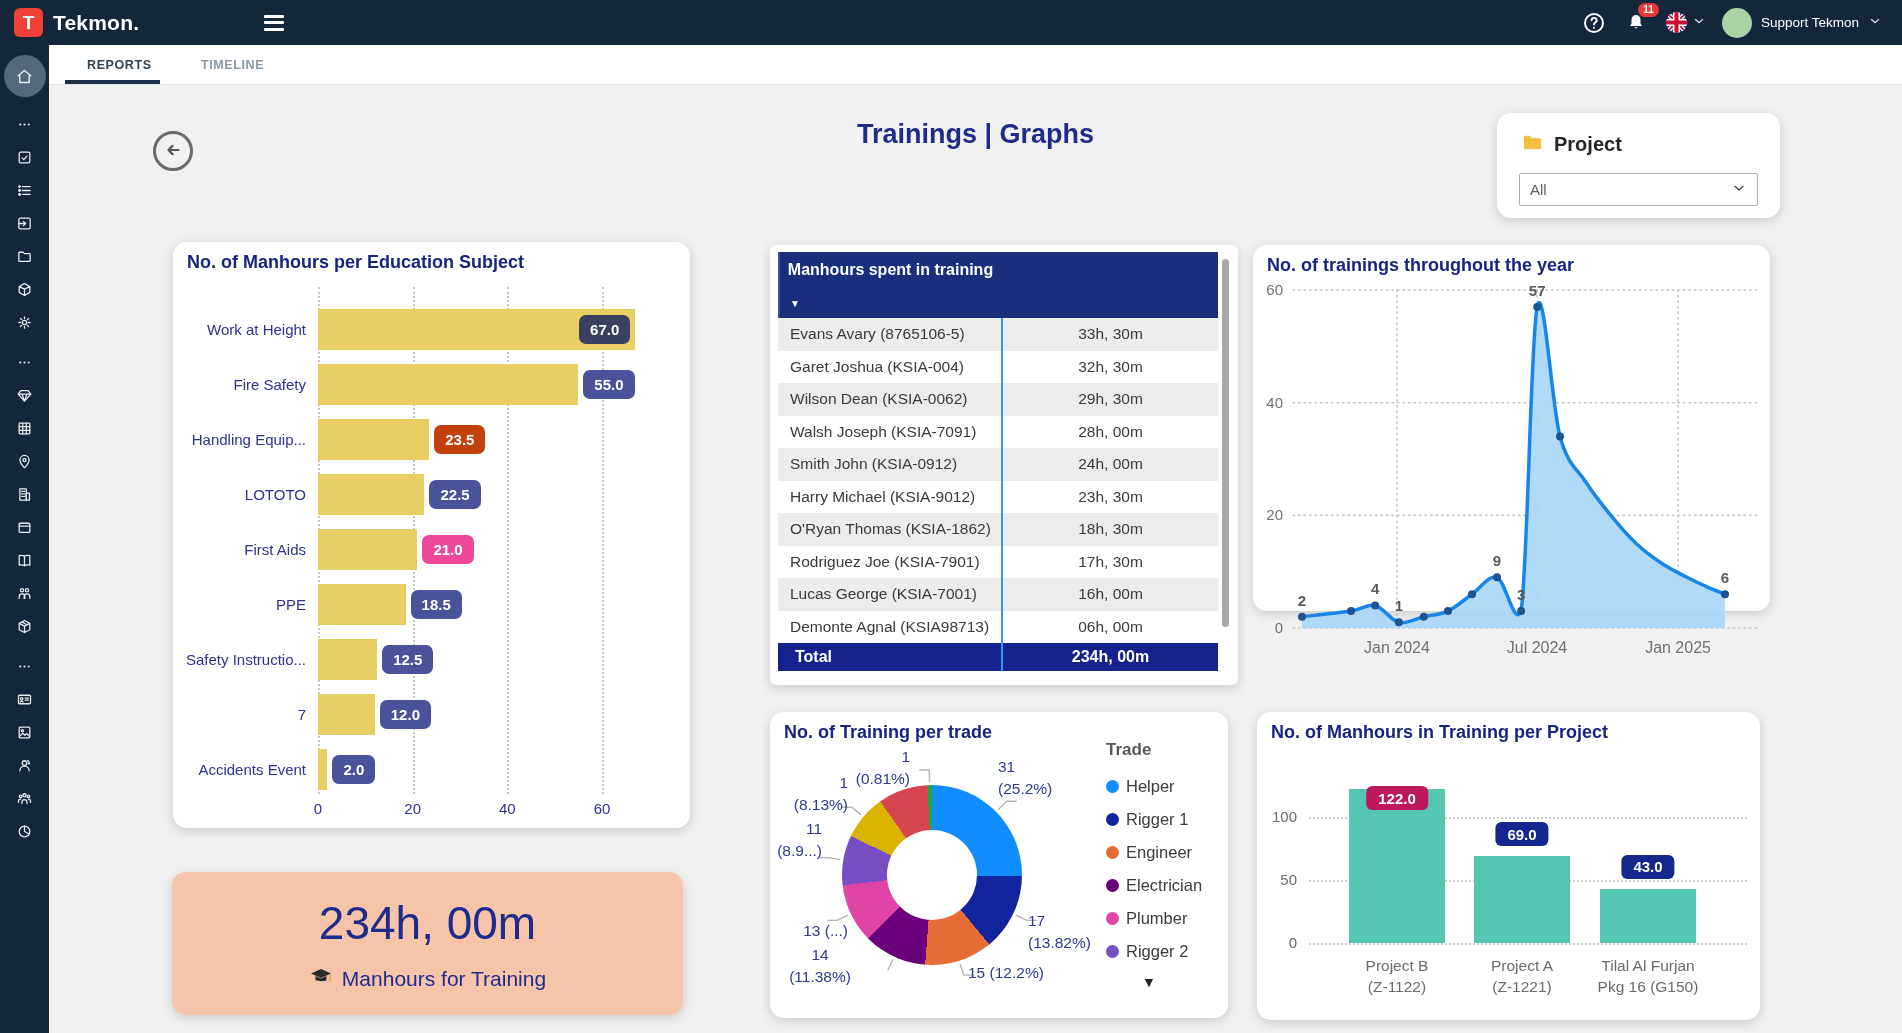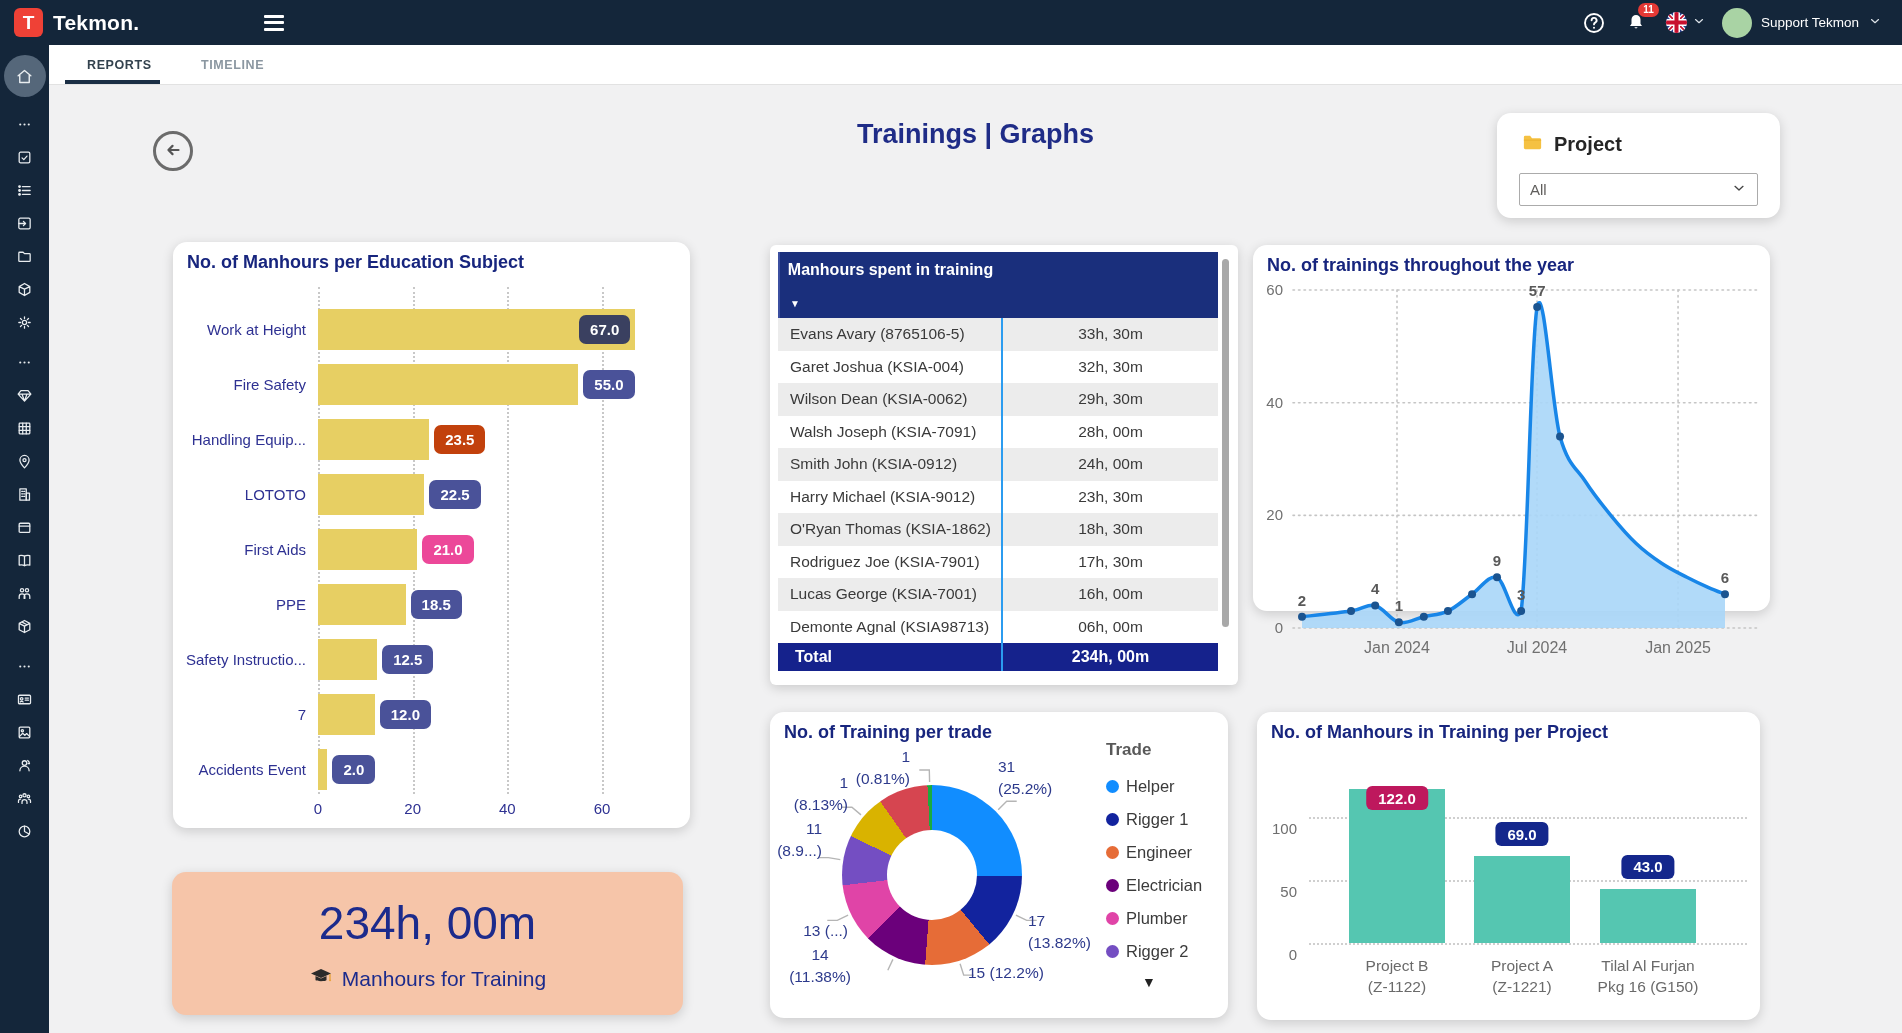--- a/index.html
+++ b/index.html
@@ -113,21 +113,21 @@
   .leader-svg{position:absolute;left:0;top:0;pointer-events:none;}
   .legend{position:absolute;left:336px;top:28px;}
   .legend-title{font-size:17px;font-weight:bold;color:#595959;margin-bottom:10px;}
   .legend-item{display:flex;align-items:center;gap:7px;height:33px;font-size:16.5px;color:#3B3B3B;cursor:pointer;}
   .legend-dot{width:13px;height:13px;border-radius:50%;flex:none;}
   .legend-more{position:absolute;left:372px;top:262px;font-size:14px;color:#222;cursor:pointer;}
 
   
   .card-teal{left:1208px;top:627px;width:503px;height:308px;}
   .hgrid{position:absolute;left:52px;width:438px;border-top:2px dotted #CFCFCF;height:0;}
-  .teal-ylab{position:absolute;width:38px;text-align:right;font-size:15px;color:#6E6E6E;margin-top:12px;}
+  .teal-ylab{position:absolute;width:38px;text-align:right;font-size:15px;color:#6E6E6E;}
   .teal-bar{position:absolute;background:#55C6B1;cursor:pointer;}
   .teal-badge{position:absolute;height:24px;background:#14278C;color:#fff;font-size:15px;font-weight:bold;
               border-radius:6px;display:flex;align-items:center;justify-content:center;padding:0 12px;transform:translateX(-50%);}
   .teal-cat{position:absolute;top:243px;width:150px;transform:translateX(-50%);text-align:center;
             font-size:15.5px;color:#6A6A6A;line-height:21px;}
 </style>
 </head>
 <body>
 
 <header class="navbar">

